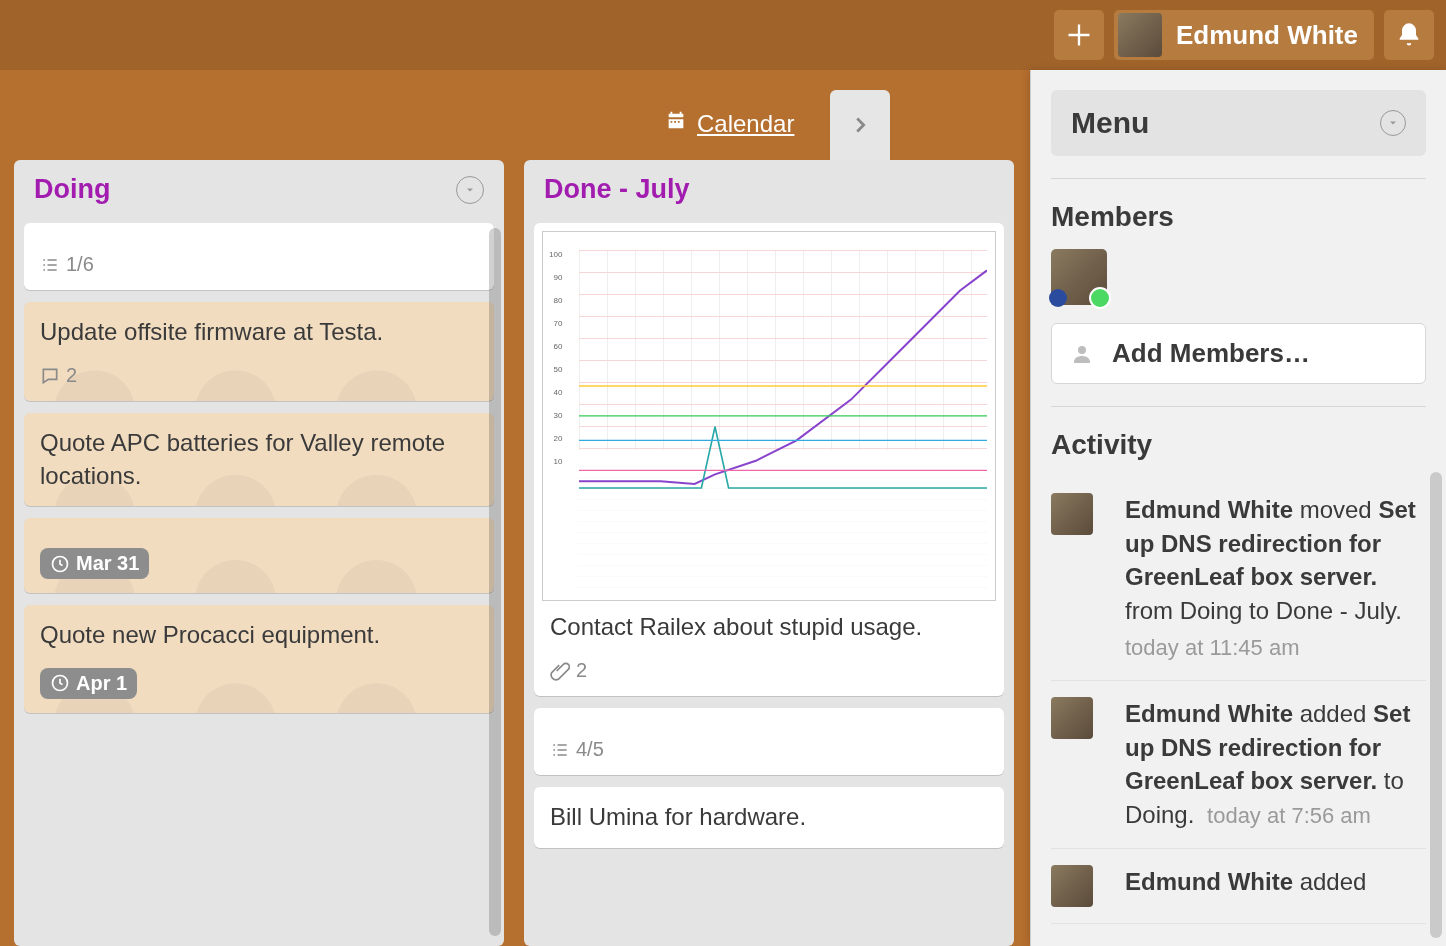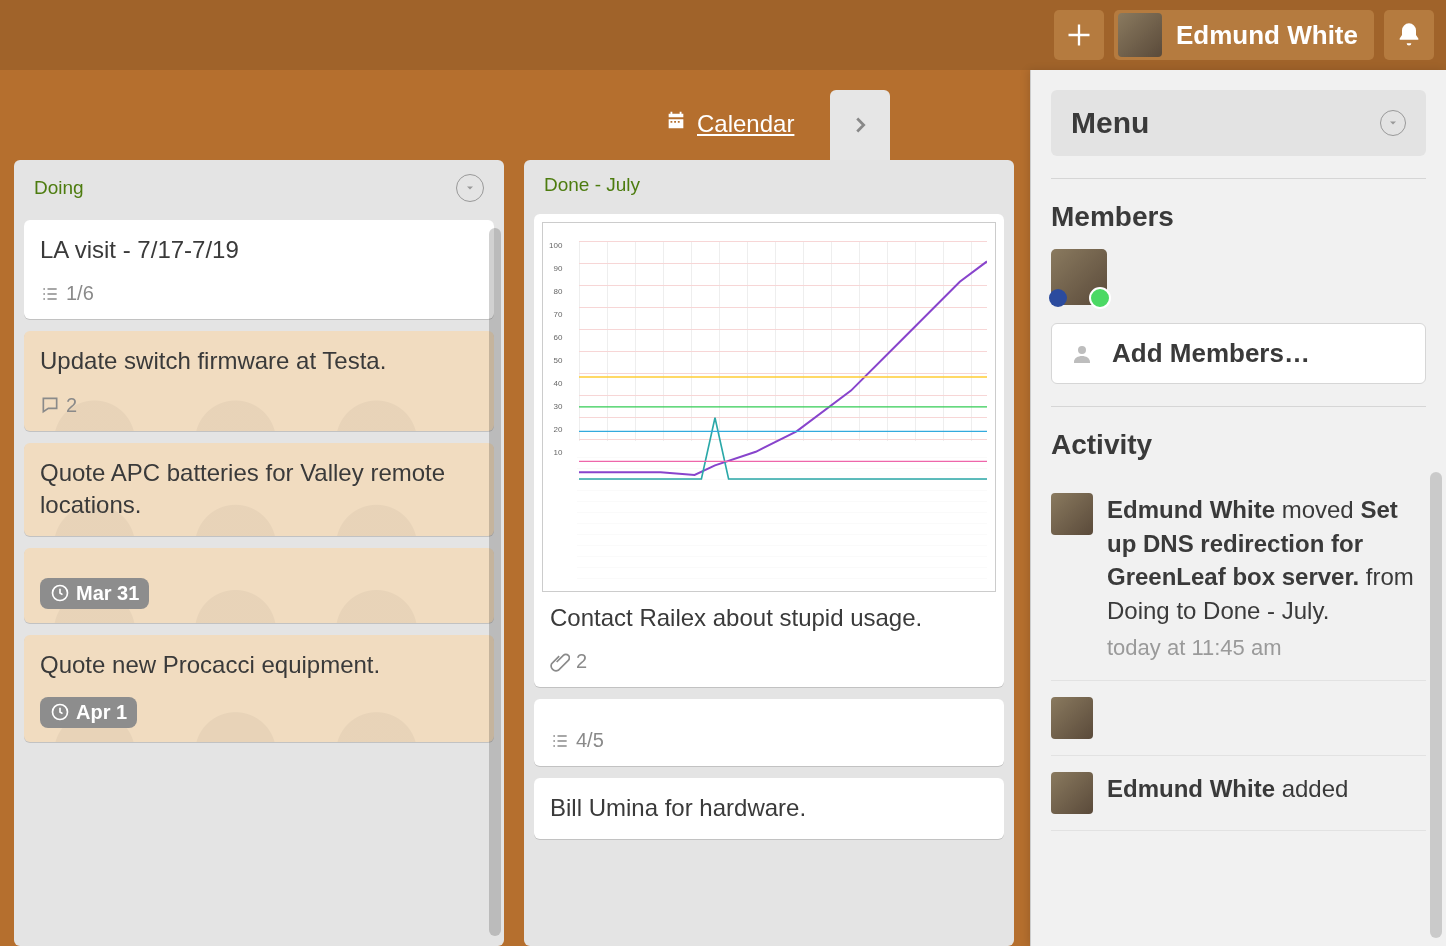--- a/index.html
+++ b/index.html
@@ -109,23 +109,23 @@
   flex-shrink: 0;
   position: relative;
 }
 .list-header {
   display: flex;
   align-items: center;
   justify-content: space-between;
   padding: 14px 20px 18px 20px;
 }
 .list-title {
-  font-size: 19px;
-  font-weight: 400;
-  color: #4d7c0f;
+  font-size: 27px;
+  font-weight: 700;
+  color: #a21caf;
 }
 .list-menu-btn {
   width: 28px; height: 28px;
   border-radius: 50%;
   border: 1.5px solid #999;
   display:flex; align-items:center; justify-content:center;
   cursor: pointer;
 }
 .list-menu-btn svg { width:12px; height:12px; fill:#999; }
 .cards {
@@ -272,21 +272,21 @@
   gap:18px;
   font-size:26px;
   font-weight:700;
   color:#3a3a3a;
   cursor:pointer;
 }
 .add-members-btn svg{width:24px;height:24px;fill:#bdbdbd;}
 
 .activity-list { margin-top:10px; }
 .activity-item {
-  display:flex; gap:14px;
+  display:flex; gap:32px;
   padding:16px 0;
   border-bottom:1px solid #e2e2e2;
 }
 .activity-item .av {
   width:42px;height:42px;border-radius:4px;flex-shrink:0;
   background: linear-gradient(135deg,#8a7a5f,#5a4a3a);
 }
 .activity-text {
   font-size:24px;
   color:#3a3a3a;
@@ -353,32 +353,31 @@
     <div class="list-header">
       <div class="list-title">Doing</div>
       <div class="list-menu-btn">
         <svg viewBox="0 0 24 24">
             <path d="M6 9l6 6 6-6z"></path>
           </svg>
       </div>
     </div>
     <div class="cards">
       <div class="card white">
-        <div class="card-title">LA visit - 7/17-7/19</div>
         <div class="card-badges">
           <span class="badge">
             <svg viewBox="0 0 24 24">
                 <path d="M4 6h2M4 12h2M4 18h2M9 6h11M9 12h11M9 18h11"></path>
               </svg>
             <span>1/6</span>
           </span>
         </div>
       </div>
       <div class="card">
-        <div class="card-title">Update switch firmware at Testa.</div>
+        <div class="card-title">Update offsite firmware at Testa.</div>
         <div class="card-badges">
           <span class="badge">
             <svg viewBox="0 0 24 24">
                 <path d="M4 4h16v12H10l-6 4V4z"></path>
               </svg>
             <span>2</span>
           </span>
         </div>
       </div>
       <div class="card">
@@ -498,20 +497,27 @@
       <div class="activity-text">
         <b>Edmund White</b>
         <span>moved</span>
         <b>Set up DNS redirection for GreenLeaf box server.</b>
         <span>from Doing to Done - July.</span>
         <span class="activity-time">today at 11:45 am</span>
       </div>
     </div>
     <div class="activity-item">
       <div class="av"></div>
+      <div class="activity-text">
+        <b>Edmund White</b>
+        <span>added</span>
+        <b>Set up DNS redirection for GreenLeaf box server.</b>
+        <span>to Doing.</span>
+        <span class="activity-time inline">today at 7:56 am</span>
+      </div>
     </div>
     <div class="activity-item">
       <div class="av"></div>
       <div class="activity-text">
         <b>Edmund White</b>
         <span>added</span>
       </div>
     </div>
   </div>
   <div class="activity-scroll"></div>

